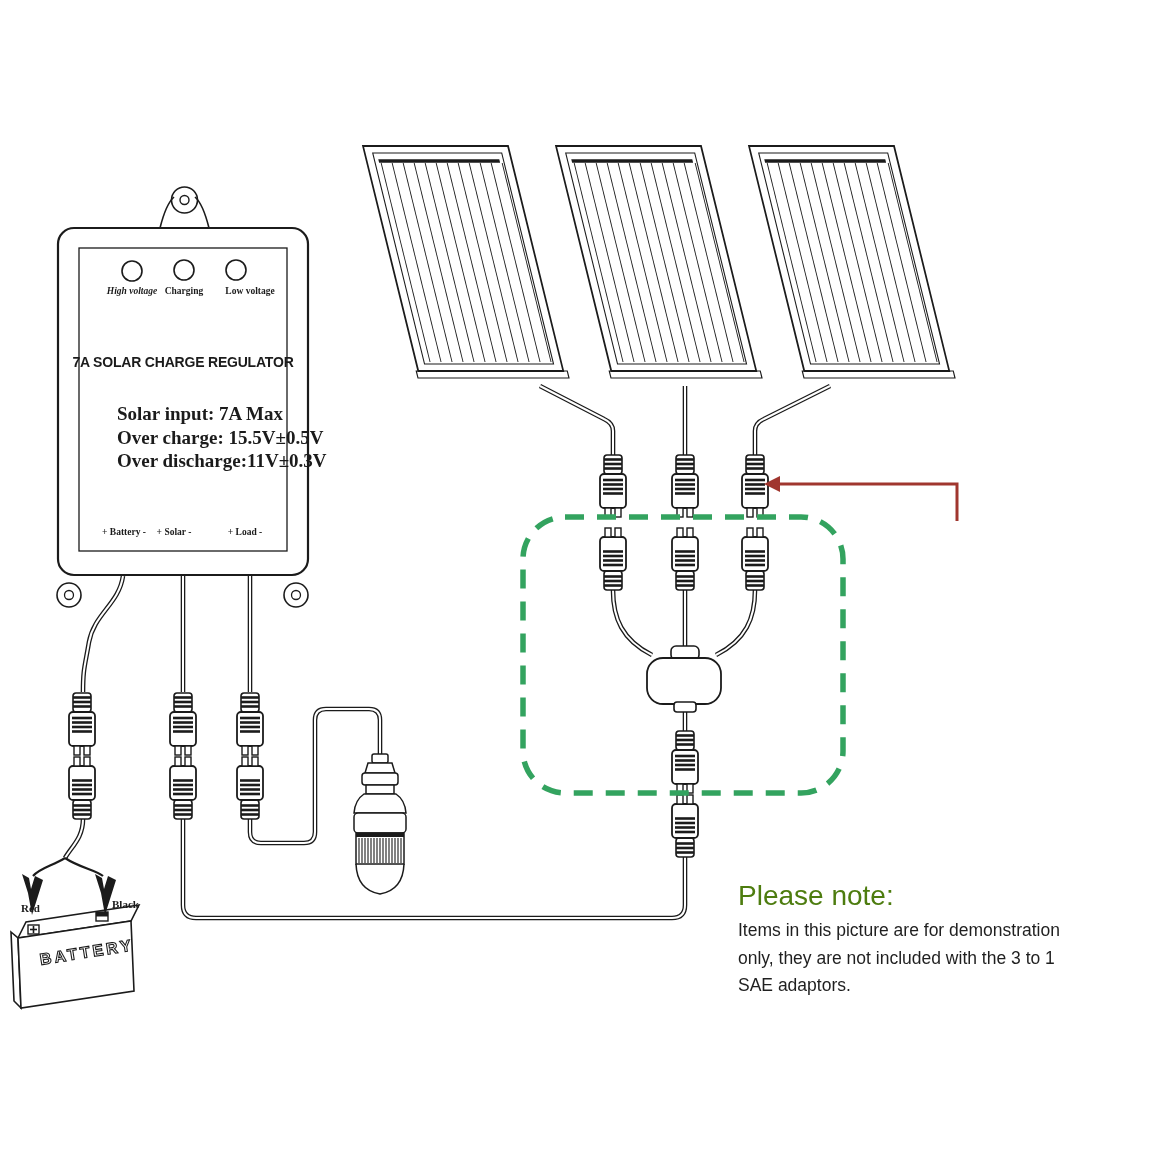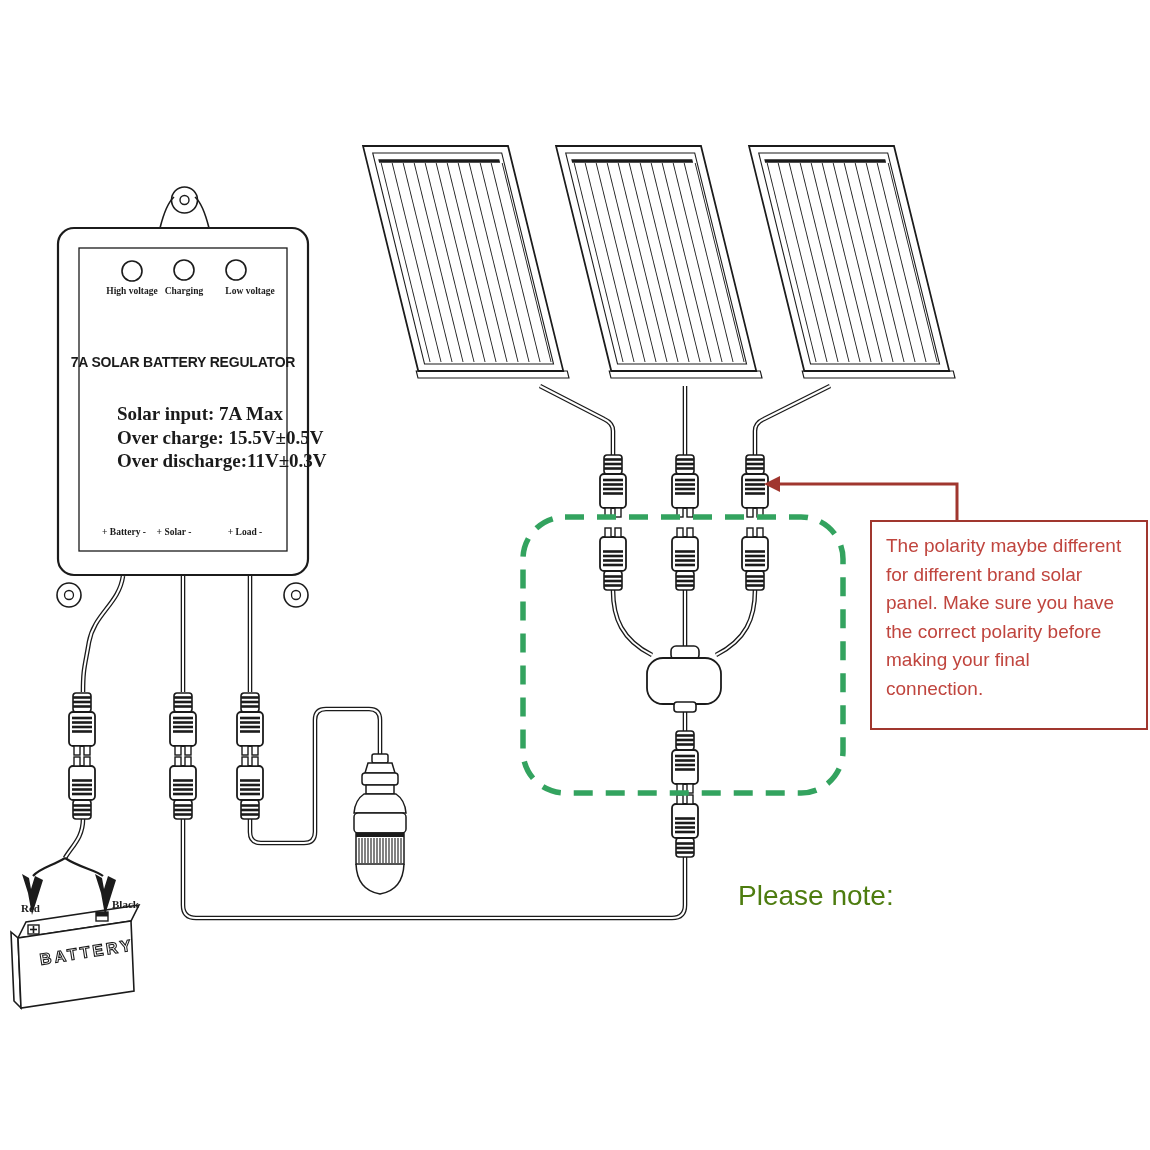--- a/index.html
+++ b/index.html
@@ -205,42 +205,36 @@
     <rect x="28" y="925" width="11" height="9" fill="#ffffff" stroke-width="1.4"></rect>
     <line x1="33.5" y1="926" x2="33.5" y2="933" stroke-width="1.6"></line>
     <line x1="30" y1="929.5" x2="37" y2="929.5" stroke-width="1.6"></line>
     <rect x="96" y="912" width="12" height="9" fill="#ffffff" stroke-width="1.4"></rect>
     <rect x="96" y="912" width="12" height="4.5" fill="#1b1b1b" stroke="none"></rect>
     <path d="M22,874 L29,878 L31,889 L35,876 L43,880 L32,915 L28,893 Z" fill="#1b1b1b" stroke="none"></path>
     <path d="M95,874 L102,878 L104,889 L108,876 L116,880 L105,915 L101,893 Z" fill="#1b1b1b" stroke="none"></path>
   </g>
 </svg>
 
-  <div class="txt serifb ctr led-label" style="left:132px;">High voltage</div>
+  <div class="txt serifb ctr led-label" style="left:132px;font-style:italic;">High voltage</div>
   <div class="txt serifb ctr led-label" style="left:184px;">Charging</div>
   <div class="txt serifb ctr led-label" style="left:236px;margin-left:14px;">Low voltage</div>
 
-  <div id="reg-title" class="txt ctr">7A SOLAR BATTERY REGULATOR</div>
+  <div id="reg-title" class="txt ctr">7A SOLAR CHARGE REGULATOR</div>
   <div id="reg-specs" class="txt serifb">Solar input: 7A Max
 Over charge: 15.5V±0.5V
 Over discharge:11V±0.3V</div>
 
   <div class="txt serifb ctr term-label" style="left:124px;">+ Battery -</div>
   <div class="txt serifb ctr term-label" style="left:174px;">+ Solar -</div>
   <div class="txt serifb ctr term-label" style="left:245px;">+ Load -</div>
 
   <div id="red-label" class="txt serifb">Red</div>
   <div id="black-label" class="txt serifb">Black</div>
   <div id="battery-label" class="txt">BATTERY</div>
 
-  <div id="polarity-box">
-    <span>The polarity maybe
-different for different
-brand solar panel.
-Make sure you have the
-correct polarity before
-making your final
-connection.</span>
-  </div>
 
   <div id="please-heading" class="txt">Please note:</div>
+  <div id="please-body" class="txt">Items in this picture are for demonstration
+only, they are not included with the 3 to 1
+SAE adaptors.</div>
 
 </div>
 
 </body></html>

